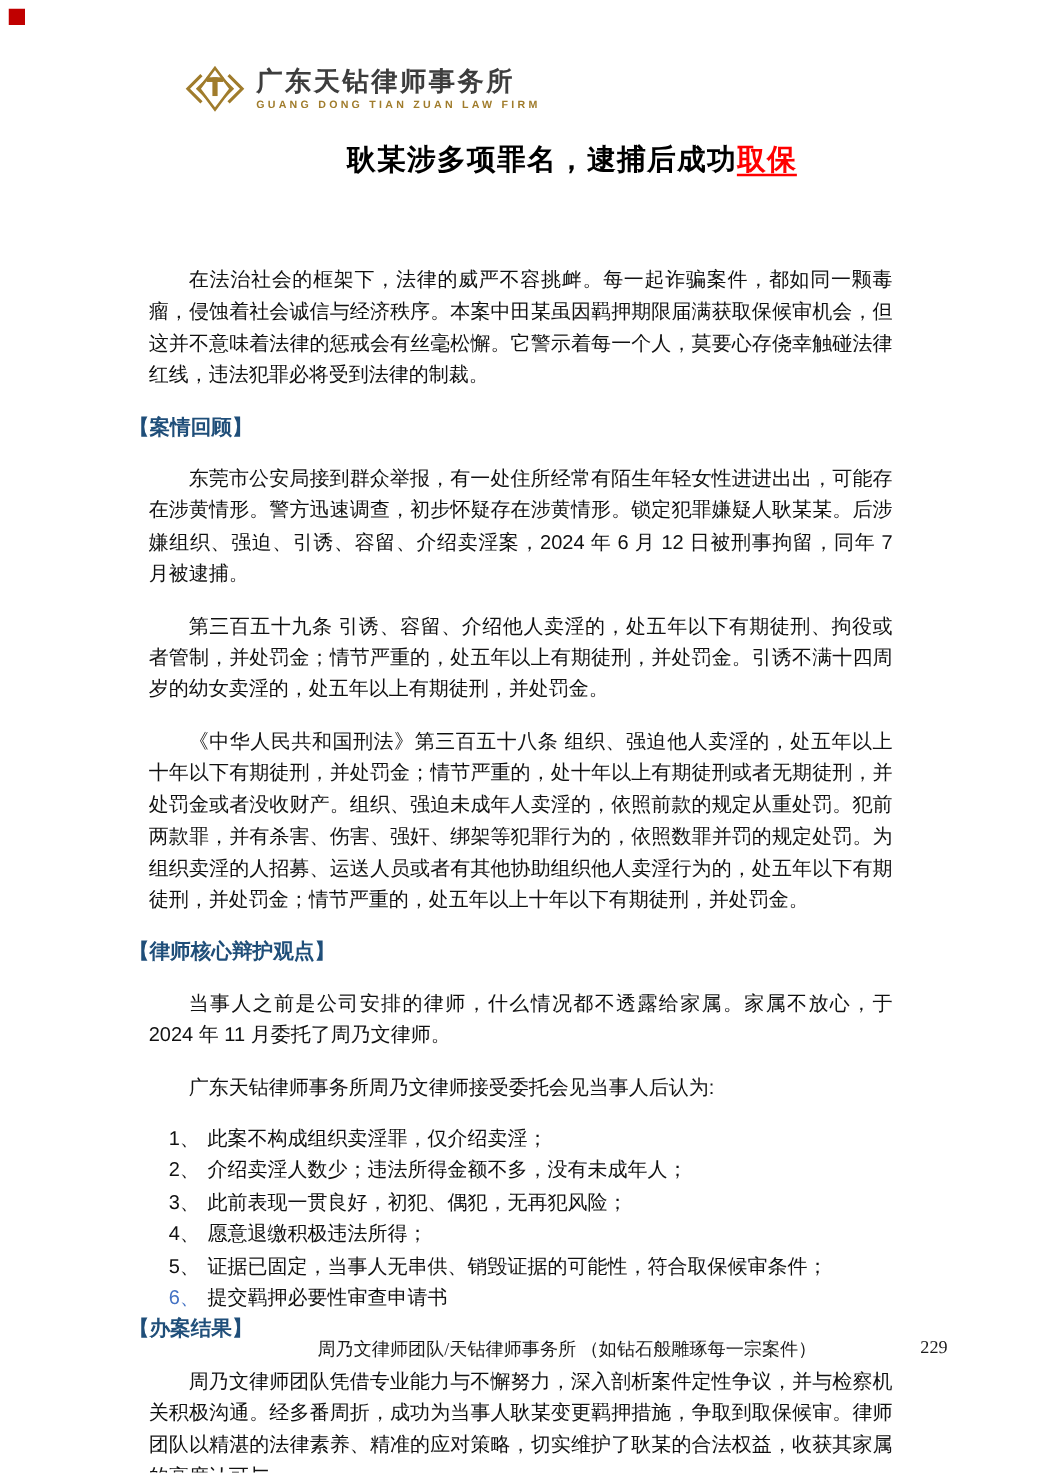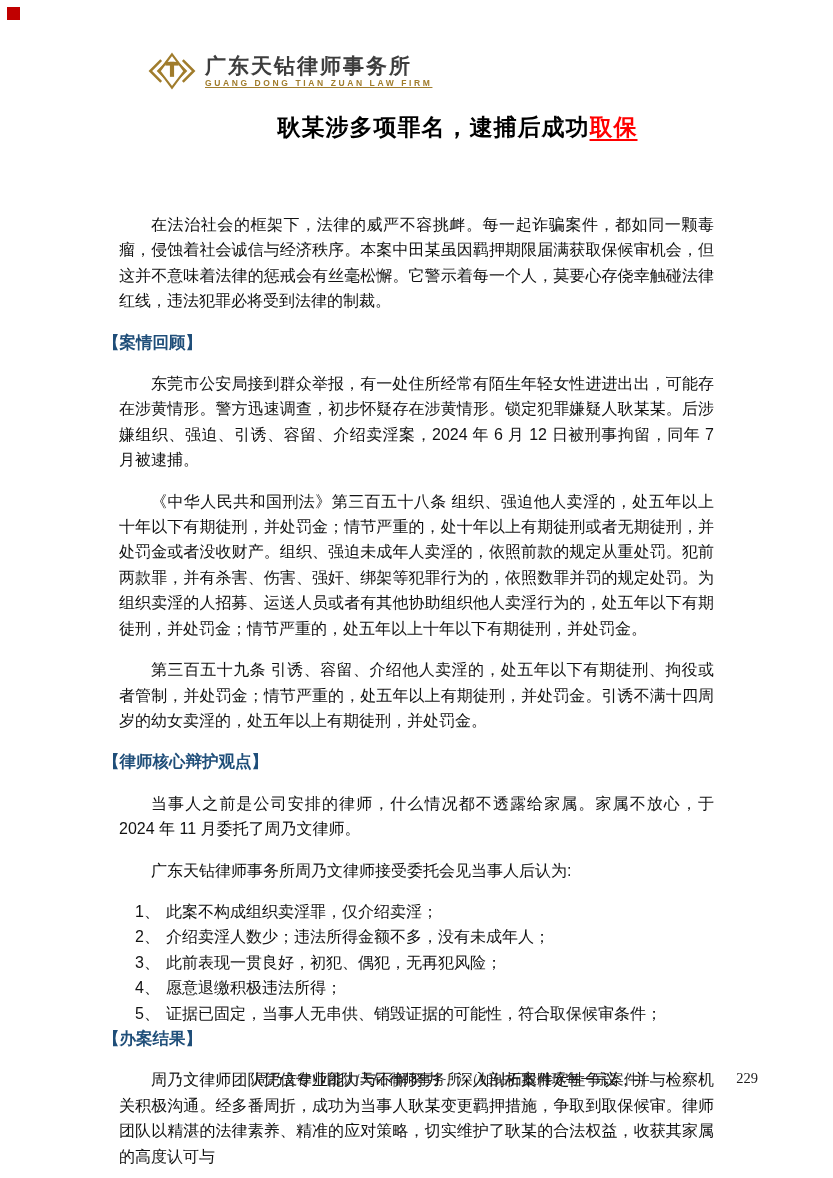--- a/index.html
+++ b/index.html
@@ -19,21 +19,20 @@
     display:flex;align-items:center;gap:8px;
   }
   .logo-icon{width:50px;height:46px;flex:0 0 auto;}
   .logo-text{display:flex;flex-direction:column;line-height:1;}
   .firm-cn{
     font-size:21px;font-weight:bold;color:#3d3d3d;letter-spacing:2px;
   }
   .firm-en{
     margin-top:3px;font-size:8.5px;font-weight:bold;color:#a07c2c;
     letter-spacing:2.6px;
-    text-decoration:underline;
   }
   
   .doc-title{
     position:absolute;left:0;top:112px;width:100%;
     text-align:center;font-size:23px;font-weight:bold;color:#000;
     letter-spacing:1px;
     padding-left:41px;
   }
   .doc-title .hl{color:#ff0000;text-decoration:underline;text-underline-offset:4px;}
   
@@ -85,32 +84,33 @@
 
 <div class="doc-title"><span>耿某涉多项罪名，逮捕后成功</span><span class="hl">取保</span></div>
 
 <div class="content">
 
   <p class="para">在法治社会的框架下，法律的威严不容挑衅。每一起诈骗案件，都如同一颗毒瘤，侵蚀着社会诚信与经济秩序。本案中田某虽因羁押期限届满获取保候审机会，但这并不意味着法律的惩戒会有丝毫松懈。它警示着每一个人，莫要心存侥幸触碰法律红线，违法犯罪必将受到法律的制裁。</p>
 
   <div class="sec-h">【案情回顾】</div>
   <p class="para">东莞市公安局接到群众举报，有一处住所经常有陌生年轻女性进进出出，可能存在涉黄情形。警方迅速调查，初步怀疑存在涉黄情形。锁定犯罪嫌疑人耿某某。后涉嫌组织、强迫、引诱、容留、介绍卖淫案，2024 年 6 月 12 日被刑事拘留，同年 7 月被逮捕。</p>
 
+  <p class="para">第三百五十九条 引诱、容留、介绍他人卖淫的，处五年以下有期徒刑、拘役或者管制，并处罚金；情节严重的，处五年以上有期徒刑，并处罚金。引诱不满十四周岁的幼女卖淫的，处五年以上有期徒刑，并处罚金。</p>
   <p class="para">《中华人民共和国刑法》第三百五十八条 组织、强迫他人卖淫的，处五年以上十年以下有期徒刑，并处罚金；情节严重的，处十年以上有期徒刑或者无期徒刑，并处罚金或者没收财产。组织、强迫未成年人卖淫的，依照前款的规定从重处罚。犯前两款罪，并有杀害、伤害、强奸、绑架等犯罪行为的，依照数罪并罚的规定处罚。为组织卖淫的人招募、运送人员或者有其他协助组织他人卖淫行为的，处五年以下有期徒刑，并处罚金；情节严重的，处五年以上十年以下有期徒刑，并处罚金。</p>
-  <p class="para">第三百五十九条 引诱、容留、介绍他人卖淫的，处五年以下有期徒刑、拘役或者管制，并处罚金；情节严重的，处五年以上有期徒刑，并处罚金。引诱不满十四周岁的幼女卖淫的，处五年以上有期徒刑，并处罚金。</p>
 
   <div class="sec-h">【律师核心辩护观点】</div>
   <p class="para">当事人之前是公司安排的律师，什么情况都不透露给家属。家属不放心，于 2024 年 11 月委托了周乃文律师。</p>
   <p class="para">广东天钻律师事务所周乃文律师接受委托会见当事人后认为:</p>
 
   <div class="item"><span class="num">1、</span><span>此案不构成组织卖淫罪，仅介绍卖淫；</span></div>
   <div class="item"><span class="num">2、</span><span>介绍卖淫人数少；违法所得金额不多，没有未成年人；</span></div>
   <div class="item"><span class="num">3、</span><span>此前表现一贯良好，初犯、偶犯，无再犯风险；</span></div>
   <div class="item"><span class="num">4、</span><span>愿意退缴积极违法所得；</span></div>
   <div class="item"><span class="num">5、</span><span>证据已固定，当事人无串供、销毁证据的可能性，符合取保候审条件；</span></div>
+  <div class="item"><span class="num blue">6、</span><span>提交羁押必要性审查申请书</span></div>
 
   <div class="sec-h">【办案结果】</div>
   <p class="para">周乃文律师团队凭借专业能力与不懈努力，深入剖析案件定性争议，并与检察机关积极沟通。经多番周折，成功为当事人耿某变更羁押措施，争取到取保候审。律师团队以精湛的法律素养、精准的应对策略，切实维护了耿某的合法权益，收获其家属的高度认可与</p>
 
 </div>
 
 <div class="footer">
   <span class="footer-text">周乃文律师团队/天钻律师事务所 （如钻石般雕琢每一宗案件）</span>
   <span class="page-number">229</span>
 </div>

